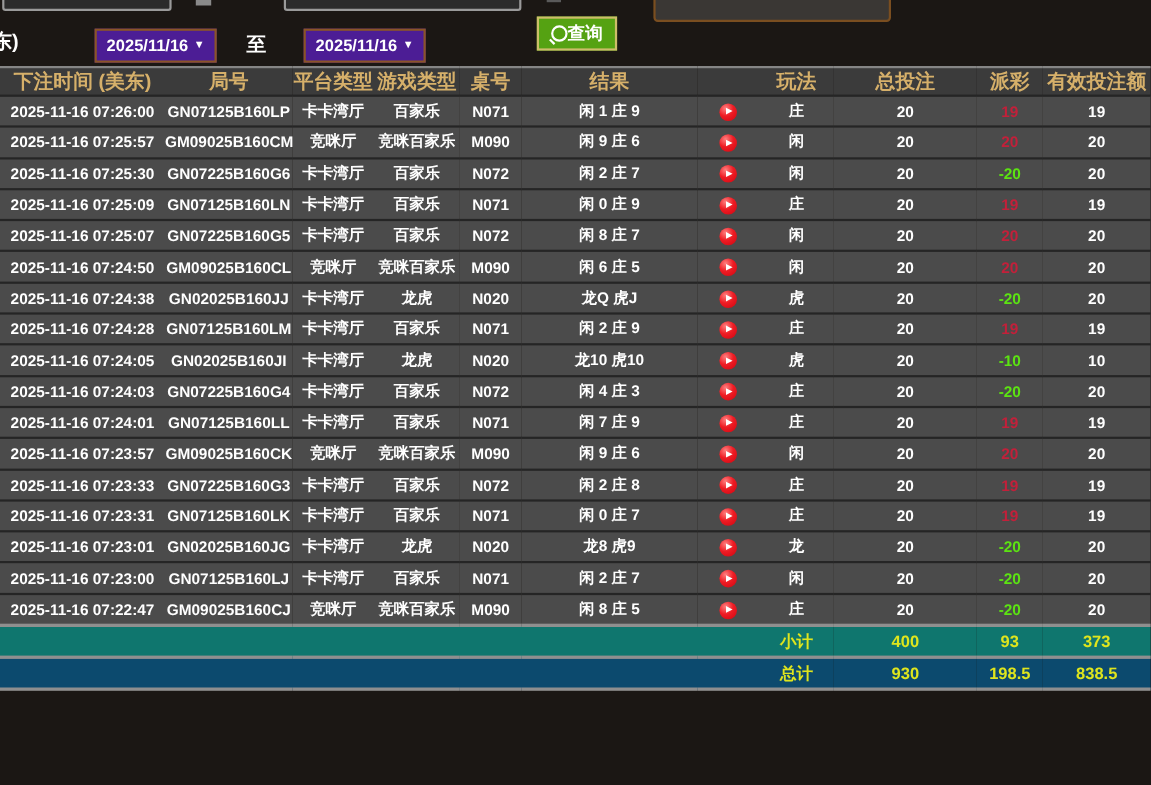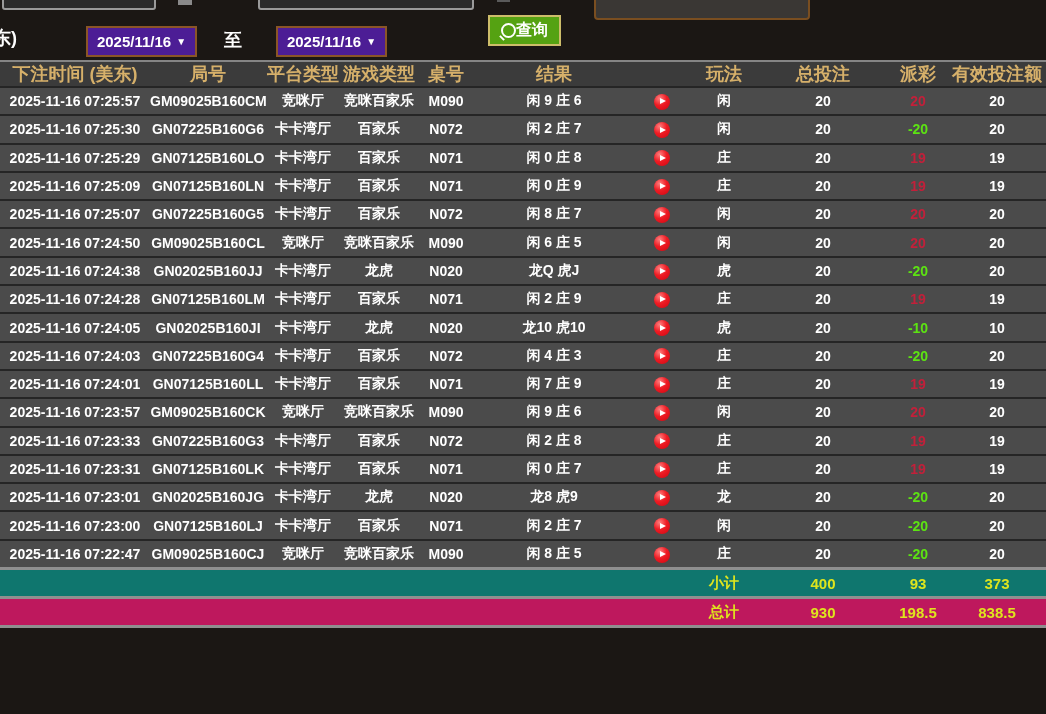--- a/index.html
+++ b/index.html
@@ -55,21 +55,21 @@
     background:radial-gradient(circle at 35% 28%,#ff8080 0%,#ee1c24 45%,#cf0510 100%);
     position:relative;cursor:pointer;
   }
   .playbtn::after{
     content:"";position:absolute;left:6px;top:4.5px;
     border-left:6px solid #fff;border-top:3.5px solid transparent;border-bottom:3.5px solid transparent;
   }
   tr.frow{border-top:3px solid #8f8f8f;}
   tr.frow td{color:#dfe51d;font-size:15px;}
   tr.subtotal td{background:#0f766e;height:26px;}
-  tr.grandtotal td{background:#be185d;height:26px;margin-top:38px;}
+  tr.grandtotal td{background:#0c4a6e;height:26px;margin-top:38px;}
   tr.grandtotal{border-bottom:3px solid #8f8f8f;}
 </style>
 </head>
 <body>
 
 <div class="topbar">
   <div class="cutoff-input" style="left:2px;top:-8px;width:150px;height:14px;"></div>
   <div class="cutoff-sq" style="left:178px;top:-4px;width:14px;height:9px;"></div>
   <div class="cutoff-input" style="left:258px;top:-8px;width:212px;height:14px;"></div>
   <div class="cutoff-sq" style="left:497px;top:-3px;width:13px;height:5px;background:#5a5a5a;"></div>
@@ -116,20 +116,33 @@
         <th>结果</th>
         <th></th>
         <th>玩法</th>
         <th>总投注</th>
         <th>派彩</th>
         <th>有效投注额</th>
       </tr>
   </thead>
   <tbody id="table-body">
       <tr>
+        <td>2025-11-16 07:26:00</td>
+        <td>GN07125B160LP</td>
+        <td>卡卡湾厅</td>
+        <td>百家乐</td>
+        <td>N071</td>
+        <td>闲 1 庄 9</td>
+        <td><span class="playbtn"></span></td>
+        <td>庄</td>
+        <td>20</td>
+        <td class="win">19</td>
+        <td>19</td>
+      </tr>
+      <tr>
         <td>2025-11-16 07:25:57</td>
         <td>GM09025B160CM</td>
         <td>竞咪厅</td>
         <td>竞咪百家乐</td>
         <td>M090</td>
         <td>闲 9 庄 6</td>
         <td><span class="playbtn"></span></td>
         <td>闲</td>
         <td>20</td>
         <td class="win">20</td>
@@ -140,33 +153,20 @@
         <td>GN07225B160G6</td>
         <td>卡卡湾厅</td>
         <td>百家乐</td>
         <td>N072</td>
         <td>闲 2 庄 7</td>
         <td><span class="playbtn"></span></td>
         <td>闲</td>
         <td>20</td>
         <td class="loss">-20</td>
         <td>20</td>
-      </tr>
-      <tr>
-        <td>2025-11-16 07:25:29</td>
-        <td>GN07125B160LO</td>
-        <td>卡卡湾厅</td>
-        <td>百家乐</td>
-        <td>N071</td>
-        <td>闲 0 庄 8</td>
-        <td><span class="playbtn"></span></td>
-        <td>庄</td>
-        <td>20</td>
-        <td class="win">19</td>
-        <td>19</td>
       </tr>
       <tr>
         <td>2025-11-16 07:25:09</td>
         <td>GN07125B160LN</td>
         <td>卡卡湾厅</td>
         <td>百家乐</td>
         <td>N071</td>
         <td>闲 0 庄 9</td>
         <td><span class="playbtn"></span></td>
         <td>庄</td>

